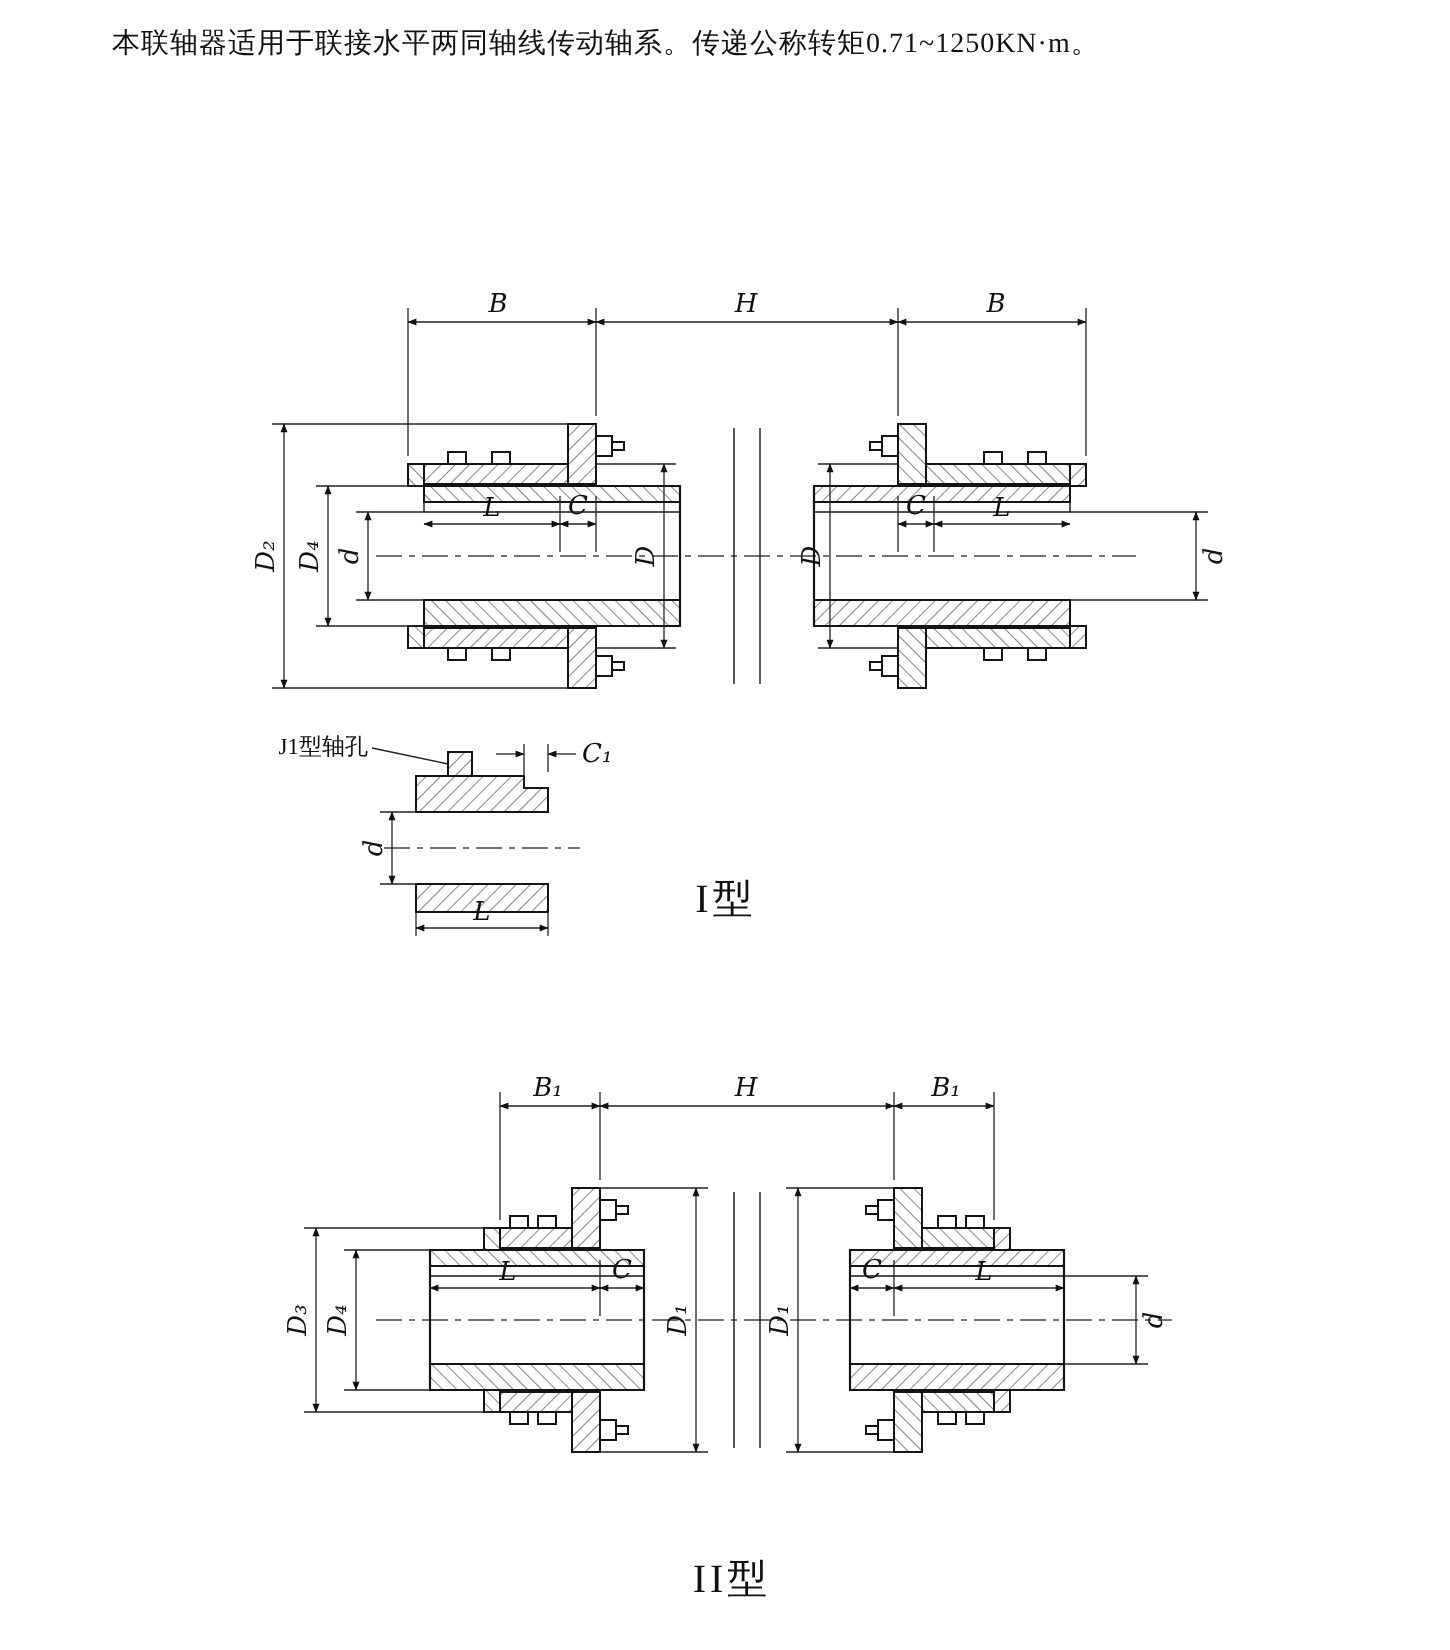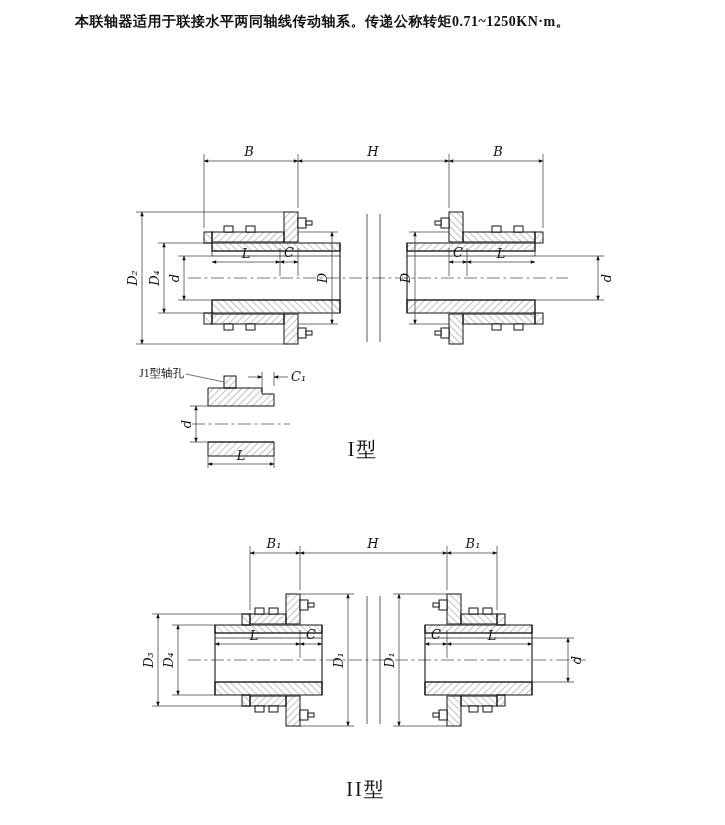--- a/index.html
+++ b/index.html
@@ -1,18 +1,18 @@
 <!DOCTYPE html>
 <html><head>
 <meta charset="utf-8">
 <style>
   html,body{margin:0;padding:0}
   body{width:725px;height:825px;background:#ffffff;position:relative;
        font-family:"Liberation Serif","DejaVu Serif",serif;overflow:hidden}
-  .intro{position:absolute;left:75px;top:13px;font-size:14px;font-weight:bold;
+  .intro{position:absolute;left:56px;top:13px;font-size:14px;font-weight:normal;
          letter-spacing:.5px;white-space:nowrap;color:#111}
   svg.sheet{position:absolute;left:0;top:0}
   text{fill:#111}
   .dt{font-style:italic;font-size:13px;font-family:"DejaVu Serif",serif}
   .cap{font-size:20px;letter-spacing:2px;font-family:"Liberation Serif","DejaVu Serif",serif}
   .cjks{font-size:11.5px;font-family:"Liberation Serif","DejaVu Serif",serif}
   .ol{stroke:#141414;stroke-width:1.1;fill:none}
   .tl{stroke:#141414;stroke-width:.7;fill:none}
   .dim{stroke:#222;stroke-width:.65;fill:none}
   .cl{stroke:#444;stroke-width:.7;fill:none;stroke-dasharray:13 3.5 3 3.5}

